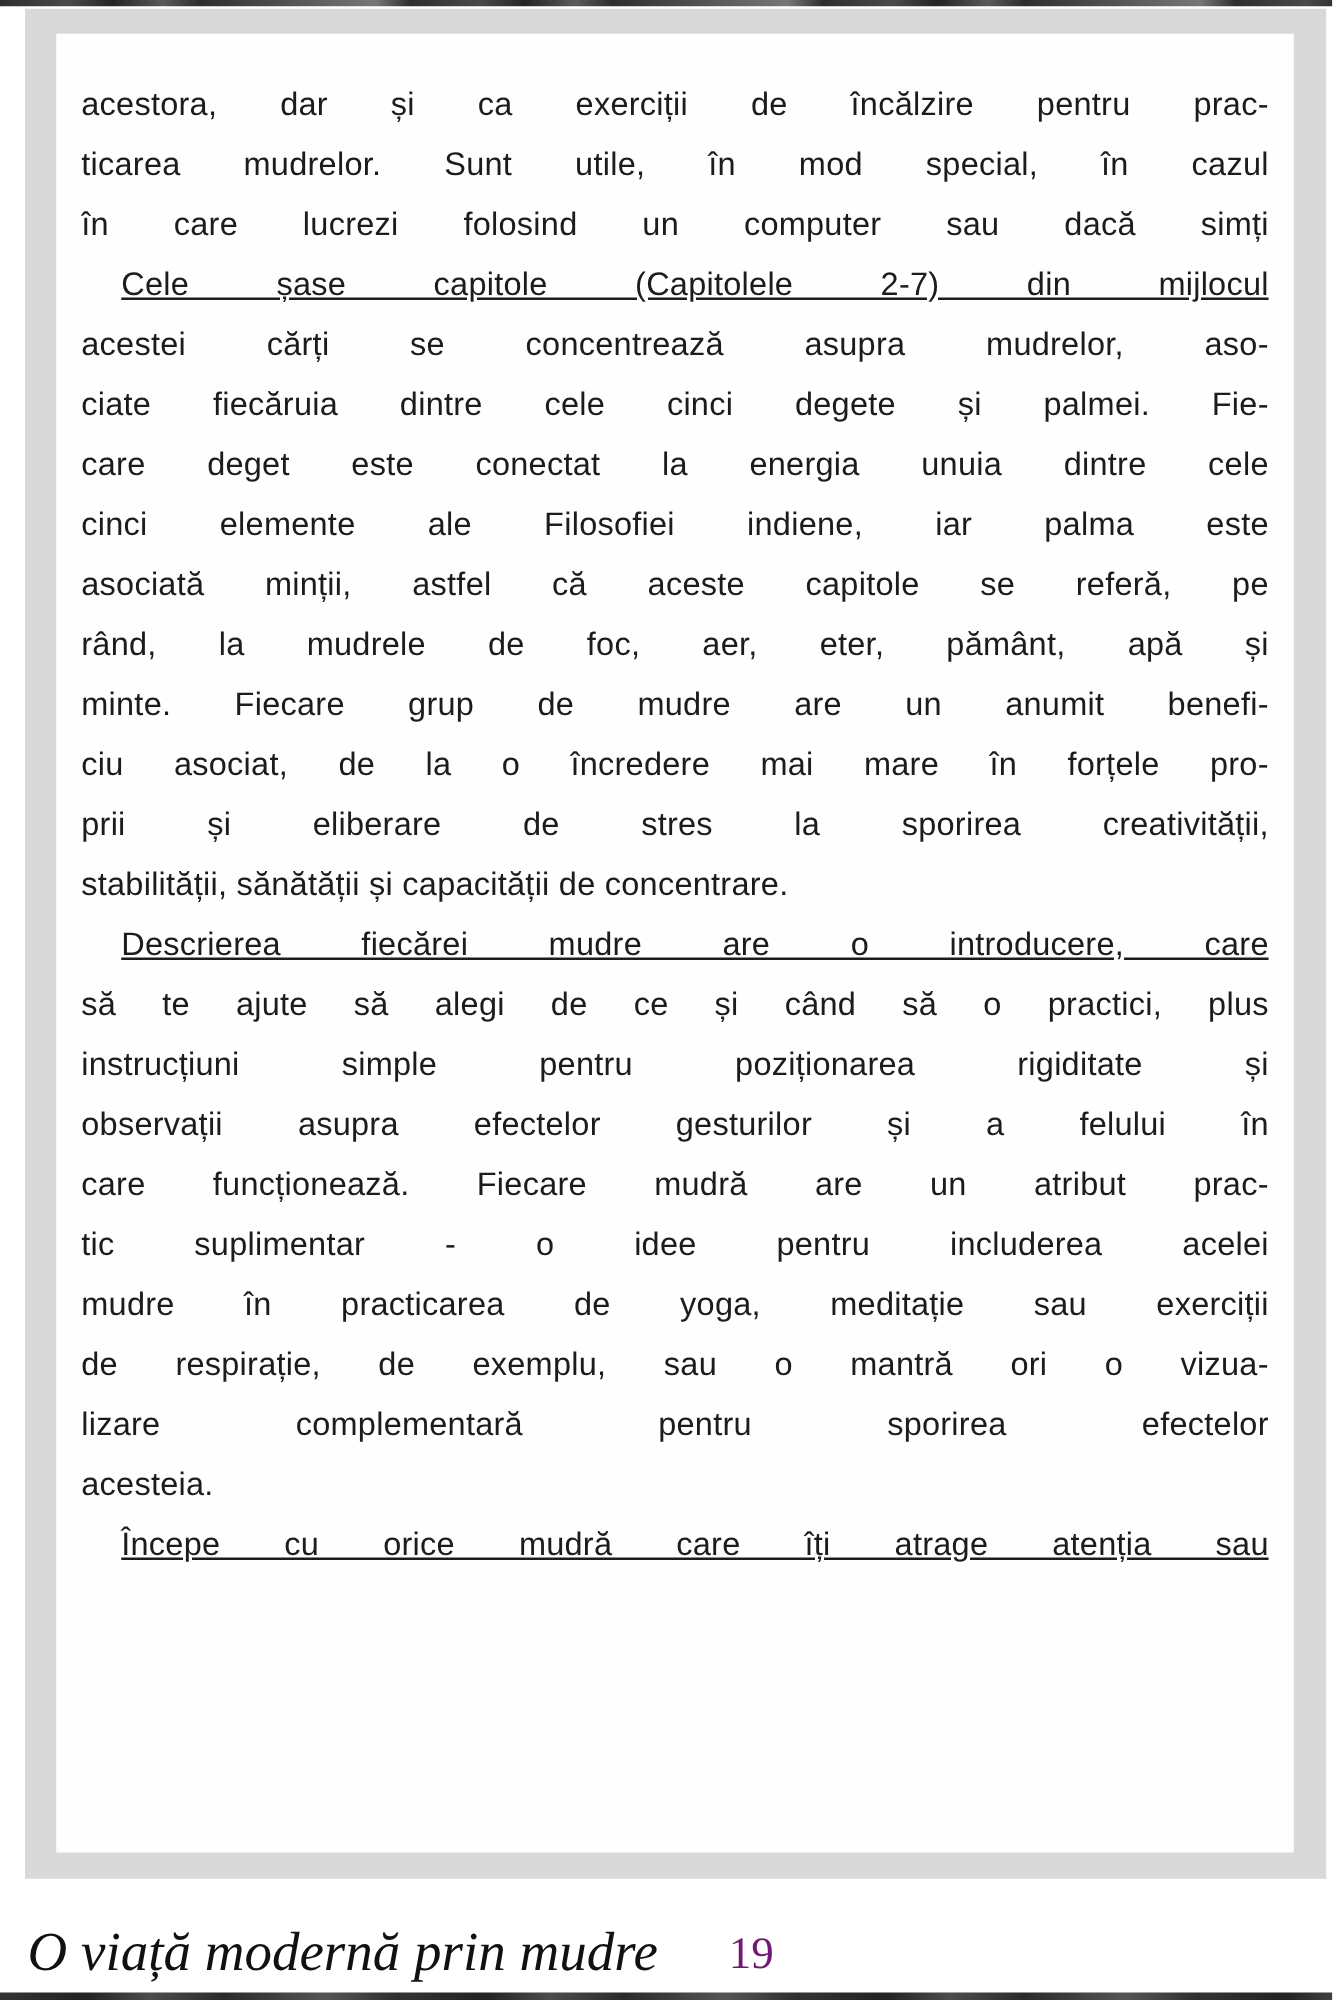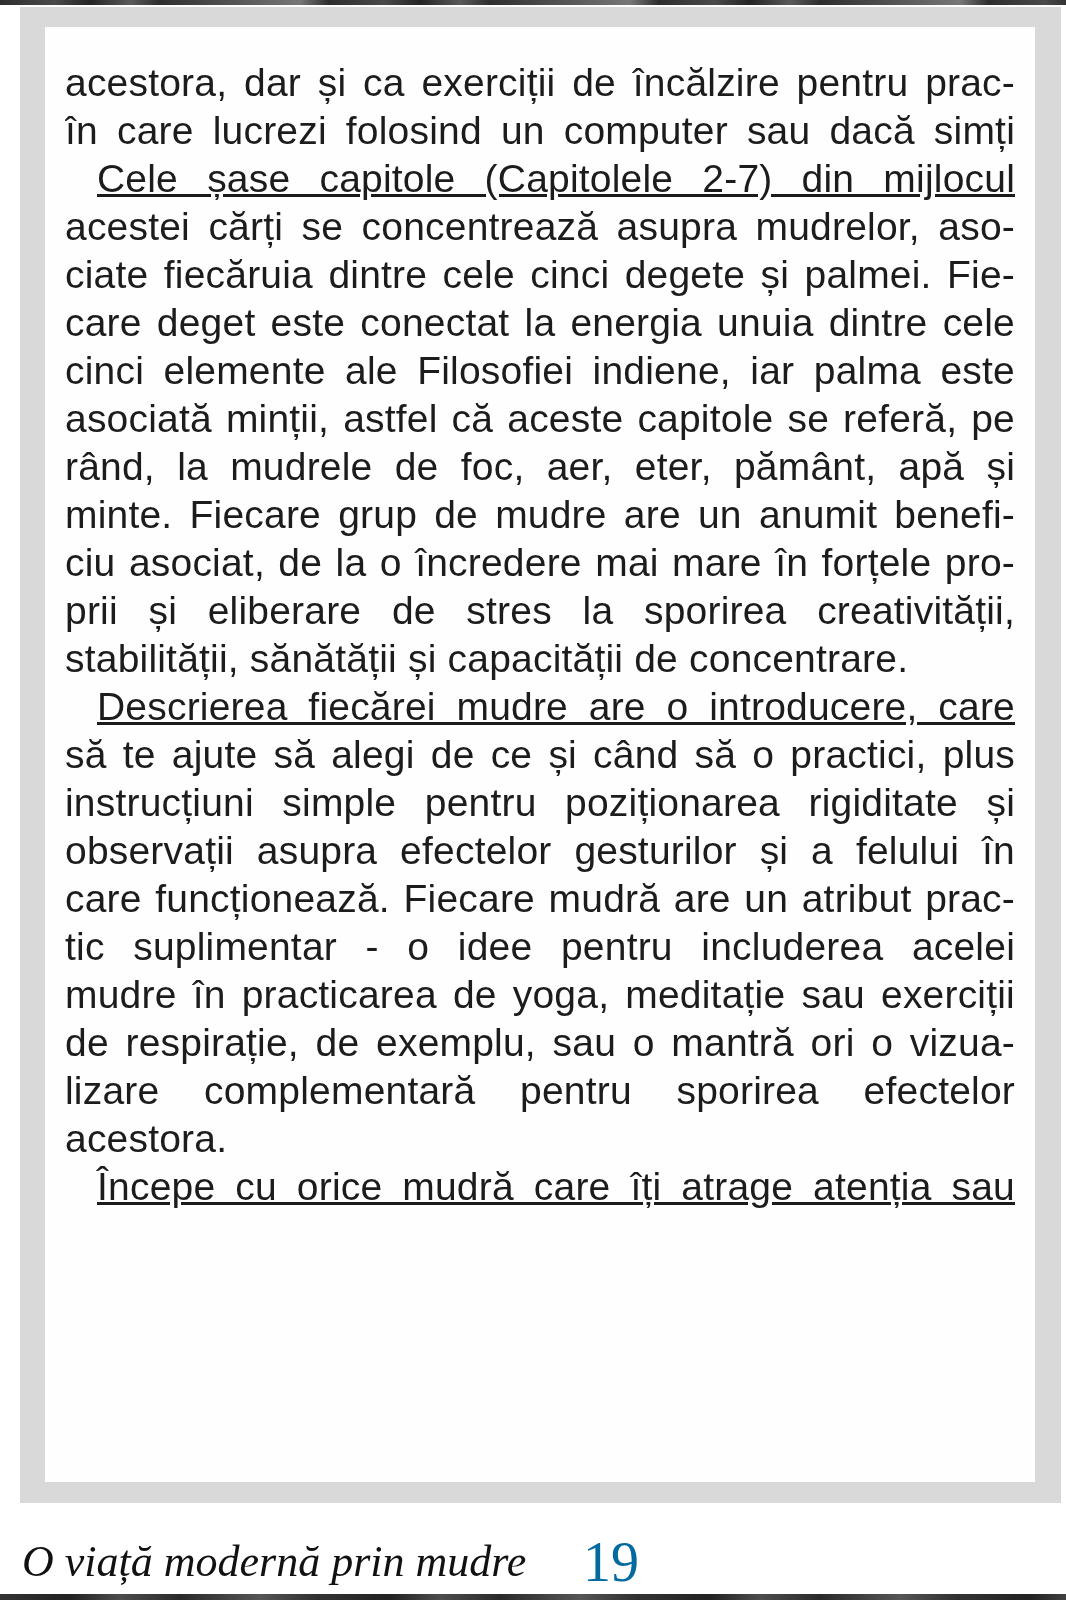--- a/index.html
+++ b/index.html
@@ -51,21 +51,21 @@
     height: 1455px;
     background: #fefefe;
   }
   .text-block {
     position: absolute;
     left: 20px;
     top: 32px;
     width: 950px;
     font-family: "Liberation Sans", sans-serif;
     font-weight: 400;
-    font-size: 39px;
+    font-size: 26px;
     line-height: 48px;
     color: #1c1c1c;
     letter-spacing: 0.2px;
   }
   .line {
     height: 48px;
     overflow: hidden;
     text-align: justify;
     text-align-last: justify;
     white-space: normal;
@@ -95,35 +95,36 @@
     line-height: 56px;
     color: #111111;
     white-space: nowrap;
   }
   .page-number {
     position: absolute;
     left: 583px;
     top: 0;
     font-family: "Liberation Serif", serif;
     font-style: normal;
-    font-size: 56px;
+    font-size: 36px;
     line-height: 56px;
-    color: #0369a1;
+    color: #701a75;
   }
 </style>
 </head>
 <body>
 
 <div class="canvas">
   <div class="scan-strip top"></div>
 
   <div class="frame">
     <div class="page">
       <div class="text-block">
           <div class="line">acestora, dar și ca exerciții de încălzire pentru prac-</div>
+          <div class="line">ticarea mudrelor. Sunt utile, în mod special, în cazul</div>
           <div class="line">în care lucrezi folosind un computer sau dacă simți</div>
           <div class="line indent">Cele șase capitole (Capitolele 2-7) din mijlocul</div>
           <div class="line">acestei cărți se concentrează asupra mudrelor, aso-</div>
           <div class="line">ciate fiecăruia dintre cele cinci degete și palmei. Fie-</div>
           <div class="line">care deget este conectat la energia unuia dintre cele</div>
           <div class="line">cinci elemente ale Filosofiei indiene, iar palma este</div>
           <div class="line">asociată minții, astfel că aceste capitole se referă, pe</div>
           <div class="line">rând, la mudrele de foc, aer, eter, pământ, apă și</div>
           <div class="line">minte. Fiecare grup de mudre are un anumit benefi-</div>
           <div class="line">ciu asociat, de la o încredere mai mare în forțele pro-</div>
@@ -131,21 +132,21 @@
           <div class="line last-left">stabilității, sănătății și capacității de concentrare.</div>
           <div class="line indent">Descrierea fiecărei mudre are o introducere, care</div>
           <div class="line">să te ajute să alegi de ce și când să o practici, plus</div>
           <div class="line">instrucțiuni simple pentru poziționarea rigiditate și</div>
           <div class="line">observații asupra efectelor gesturilor și a felului în</div>
           <div class="line">care funcționează. Fiecare mudră are un atribut prac-</div>
           <div class="line">tic suplimentar - o idee pentru includerea acelei</div>
           <div class="line">mudre în practicarea de yoga, meditație sau exerciții</div>
           <div class="line">de respirație, de exemplu, sau o mantră ori o vizua-</div>
           <div class="line">lizare complementară pentru sporirea efectelor</div>
-          <div class="line last-left">acestora.</div>
+          <div class="line last-left">acesteia.</div>
           <div class="line indent">Începe cu orice mudră care îți atrage atenția sau</div>
         </div>
     </div>
   </div>
 
   <div class="footer">
     <span class="book-title">O viață modernă prin mudre</span>
     <span class="page-number">19</span>
   </div>
 

